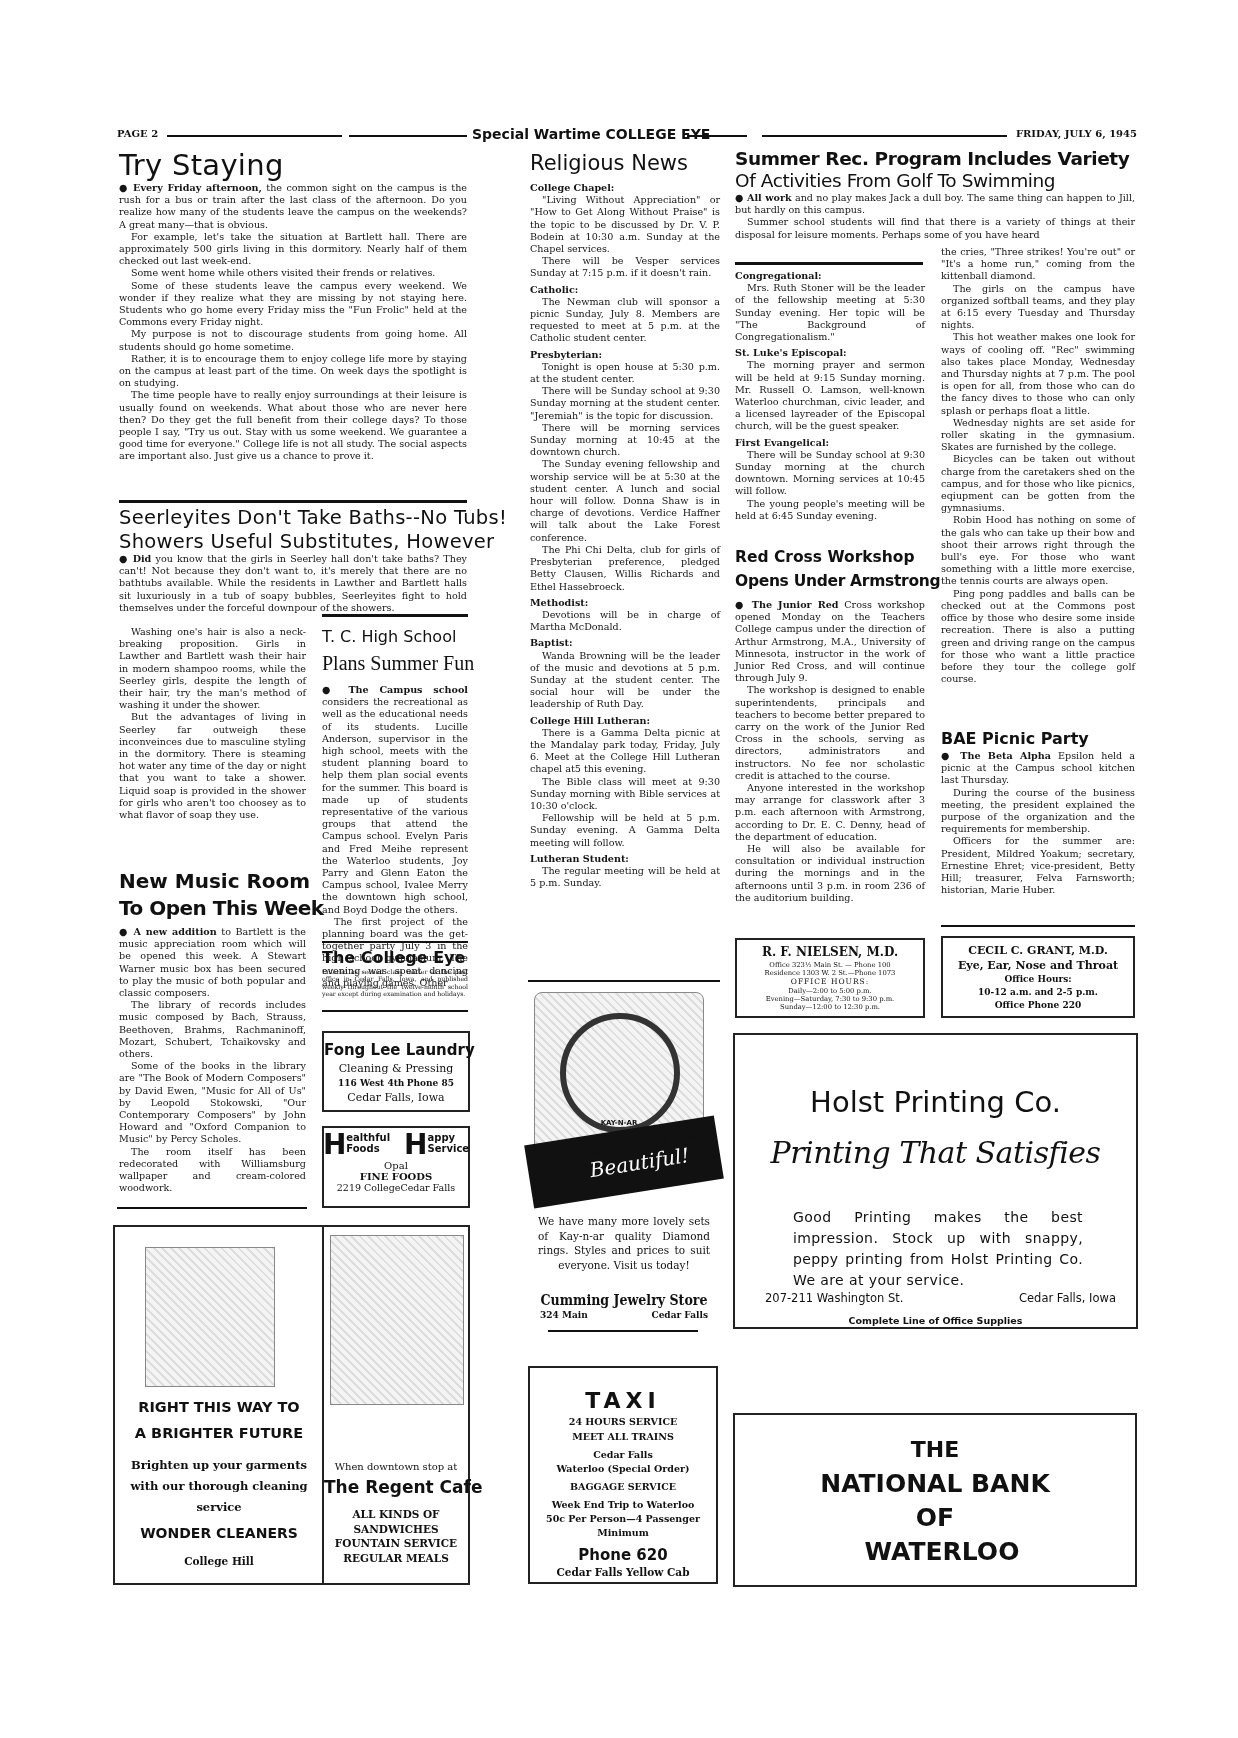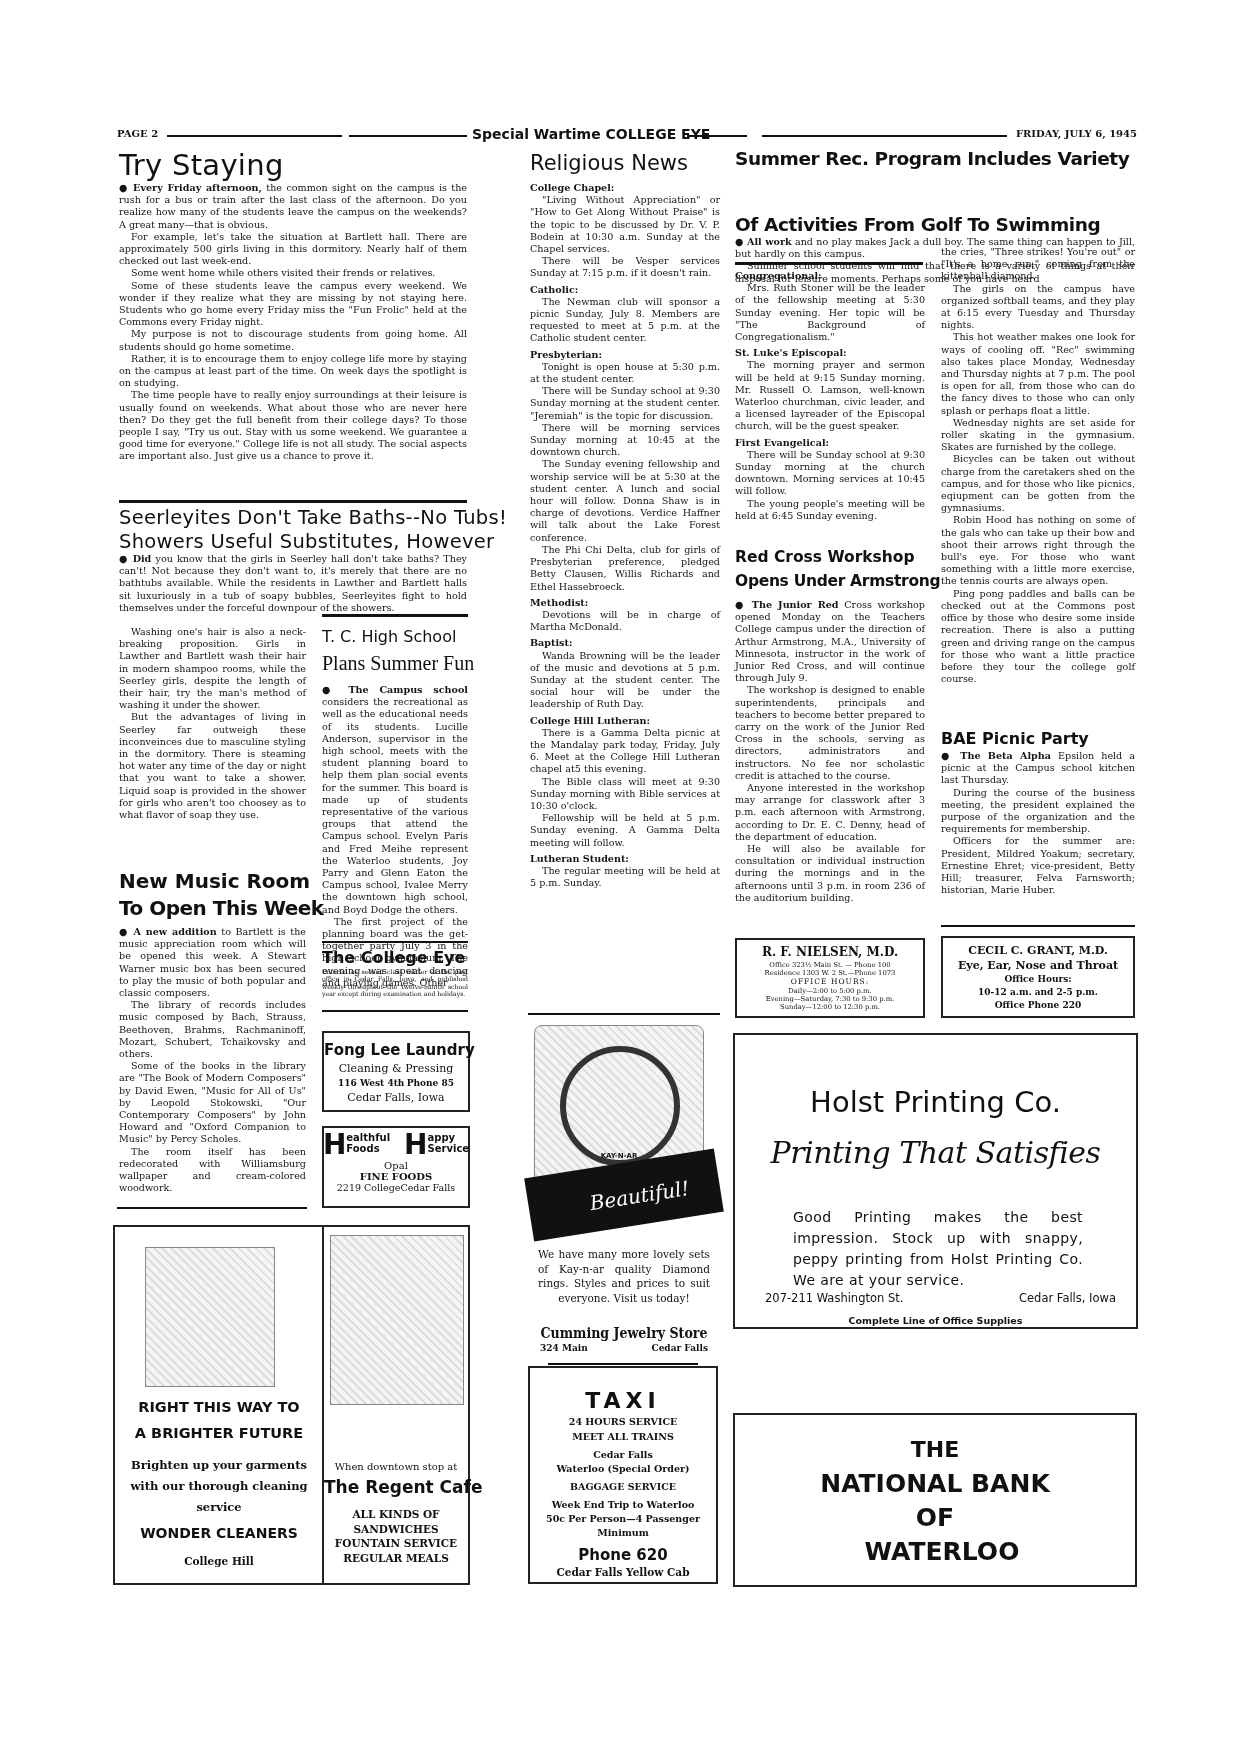--- a/index.html
+++ b/index.html
@@ -162,21 +162,21 @@
     <p>Wanda Browning will be the leader of the music and devotions at 5 p.m. Sunday at the student center. The social hour will be under the leadership of Ruth Day.</p>
     <div class="sub">College Hill Lutheran:</div>
     <p>There is a Gamma Delta picnic at the Mandalay park today, Friday, July 6. Meet at the College Hill Lutheran chapel at5 this evening.</p>
     <p>The Bible class will meet at 9:30 Sunday morning with Bible services at 10:30 o'clock.</p>
     <p>Fellowship will be held at 5 p.m. Sunday evening. A Gamma Delta meeting will follow.</p>
     <div class="sub">Lutheran Student:</div>
     <p>The regular meeting will be held at 5 p.m. Sunday.</p>
   </div>
 </div>
 
-<div class="abs center" style="left:528px;top:980px;width:192px;height:360px;margin-top:33px;">
+<div class="abs center" style="left:528px;top:980px;width:192px;height:360px;">
   <div class="rule" style="left:0;top:0;width:192px;height:1.5px;"></div>
   <div class="illus" style="left:6px;top:12px;width:170px;height:160px;border-radius:8px;">
     <div style="position:absolute;left:25px;top:20px;width:120px;height:120px;border:6px solid #333;border-radius:50%;"></div>
     <div style="position:absolute;left:0;width:100%;top:126px;font-family:'DejaVu Sans',sans-serif;font-size:7px;font-weight:bold;">KAY-N-AR</div>
   </div>
   <div style="position:absolute;left:0;top:150px;width:192px;height:64px;background:#111;color:#fff;transform:rotate(-9deg);padding-top:8px;">
     <div class="head-sans" style="font-size:12.5px;font-weight:bold;letter-spacing:0.5px;">THESE KAY-N-AR RINGS</div>
     <div style="font-size:12px;"><span class="head-sans" style="font-weight:bold;">ARE</span> <span style="font-family:'DejaVu Serif',serif;font-style:italic;font-size:20px;">Beautiful!</span></div>
   </div>
   <div style="position:absolute;left:10px;right:10px;top:234px;font-size:10.5px;line-height:14.5px;text-align:justify;text-align-last:center;">We have many more lovely sets of Kay-n-ar quality Diamond rings. Styles and prices to suit everyone. Visit us today!</div>
@@ -197,21 +197,21 @@
   <div class="ad-line" style="font-size:9.5px;line-height:15px;margin-top:4px;">BAGGAGE SERVICE</div>
   <div class="ad-line" style="font-size:9.5px;line-height:14px;margin-top:4px;">Week End Trip to Waterloo</div>
   <div class="ad-line" style="font-size:9.5px;line-height:14px;">50c Per Person—4 Passenger</div>
   <div class="ad-line" style="font-size:9.5px;line-height:14px;">Minimum</div>
   <div class="head-sans" style="font-size:15px;font-weight:bold;margin-top:6px;">Phone 620</div>
   <div class="ad-line" style="font-size:10.5px;margin-top:2px;">Cedar Falls Yellow Cab</div>
 </div>
 
 <div class="abs" style="left:735px;top:148px;width:400px;">
   <div class="head-sans" style="font-size:18.5px;font-weight:bold;line-height:22px;white-space:nowrap;letter-spacing:-0.4px;">Summer Rec. Program Includes Variety</div>
-  <div class="head-sans" style="font-size:18.5px;font-weight:bold;line-height:22px;white-space:nowrap;letter-spacing:-0.4px;margin-top:44px;">Of Activities From Golf To Swimming</div>
+  <div class="head-sans" style="font-size:18.5px;font-weight:normal;line-height:22px;white-space:nowrap;letter-spacing:-0.4px;">Of Activities From Golf To Swimming</div>
   <div class="body-text">
     <p class="lead">● <b>All work</b> <span>and no play makes Jack a dull boy. The same thing can happen to Jill, but hardly on this campus.</span></p>
     <p>Summer school students will find that there is a variety of things at their disposal for leisure moments. Perhaps some of you have heard</p>
   </div>
 </div>
 <div class="abs body-text" style="left:941px;top:246px;width:194px;">
   <p class="lead">the cries, "Three strikes! You're out" or "It's a home run," coming from the kittenball diamond.</p>
   <p>The girls on the campus have organized softball teams, and they play at 6:15 every Tuesday and Thursday nights.</p>
   <p>This hot weather makes one look for ways of cooling off. "Rec" swimming also takes place Monday, Wednesday and Thursday nights at 7 p.m. The pool is open for all, from those who can do the fancy dives to those who can only splash or perhaps float a little.</p>
   <p>Wednesday nights are set aside for roller skating in the gymnasium. Skates are furnished by the college.</p>

